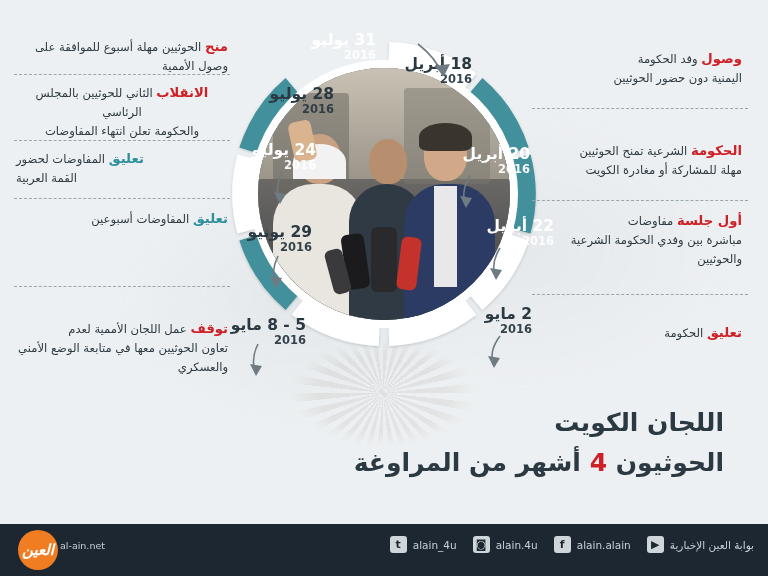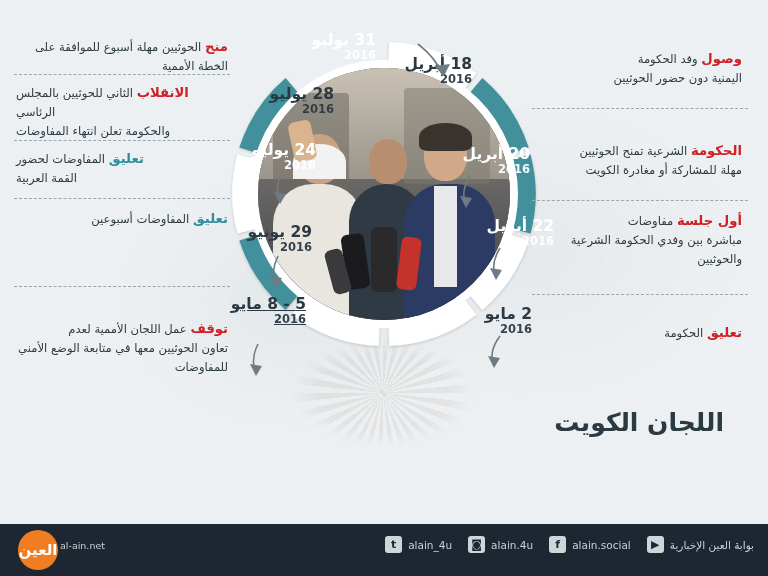--- a/index.html
+++ b/index.html
@@ -34,21 +34,21 @@
   }
   .social{
     position:absolute;right:14px;top:12px;display:flex;flex-direction:row-reverse;
     align-items:center;gap:16px;direction:rtl;
   }
   .soc{display:flex;flex-direction:row-reverse;align-items:center;gap:6px;}
   .soc .sq{width:17px;height:17px;border-radius:3px;display:flex;align-items:center;justify-content:center;
     color:#1d2731;font-size:11px;font-weight:bold;background:#cfd6da;}
   .soc .tw{background:#cfd6da;}
   .soc .lbl{color:#c8d0d6;font-size:10.5px;}
-  .logo-wrap{position:absolute;left:18px;top:6px;display:flex;flex-direction:column;align-items:center;}
+  .logo-wrap{position:absolute;left:18px;top:6px;display:flex;flex-direction:column;align-items:center;font-style:italic;}
   .logo-circle{
     width:40px;height:40px;border-radius:50%;background:#f07d22;
     display:flex;align-items:center;justify-content:center;color:#fff;font-size:15px;font-weight:bold;
     font-family:"DejaVu Sans","Liberation Sans",sans-serif;
   }
   .logo-url{color:#c8d0d6;font-size:9.5px;margin-top:2px;position:absolute;left:60px;top:14px;white-space:nowrap;}
 
   
   .donut-wrap{position:absolute;left:206px;top:16px;width:356px;height:356px;}
   .donut-wrap svg{display:block;}
@@ -160,21 +160,21 @@
     <div class="y">2016</div>
   </div>
   <div class="lab" style="left:482px;top:218px;width:72px;color:#ffffff;">
     <div class="d">22 أبريل</div>
     <div class="y">2016</div>
   </div>
   <div class="lab" style="left:460px;top:306px;width:72px;color:#2b3942;">
     <div class="d">2 مايو</div>
     <div class="y">2016</div>
   </div>
-  <div class="lab" style="left:212px;top:296px;width:94px;color:#2b3942;text-decoration:underline;">
+  <div class="lab" style="left:212px;top:317px;width:94px;color:#2b3942;">
     <div class="d">5 - 8 مايو</div>
     <div class="y">2016</div>
   </div>
   <div class="lab" style="left:232px;top:224px;width:80px;color:#2b3942;">
     <div class="d">29 يونيو</div>
     <div class="y">2016</div>
   </div>
   <div class="lab" style="left:236px;top:142px;width:80px;color:#ffffff;">
     <div class="d">24 يوليو</div>
     <div class="y">2016</div>
@@ -230,62 +230,65 @@
     <div class="dashrow" style="right:20px;top:294px;width:216px;"></div>
 
     <div class="txt" style="right:26px;top:322px;width:206px;">
       <span class="hl hl-red">تعليق</span><span> الحكومة</span><br>
     </div>
   </div>
 
   <div class="left">
 
     <div class="txt" style="left:16px;top:36px;width:212px;text-align:right;">
-      <span class="hl hl-red">منح</span><span> الحوثيين مهلة أسبوع للموافقة على الخطة الأممية</span>
+      <span class="hl hl-red">منح</span><span> الحوثيين مهلة أسبوع للموافقة على وصول الأممية</span>
     </div>
     <div class="dashrow" style="left:14px;top:74px;width:216px;"></div>
 
-    <div class="txt" style="left:16px;top:82px;width:212px;text-align:left;">
+    <div class="txt" style="left:16px;top:82px;width:212px;text-align:center;">
       <span class="hl hl-red">الانقلاب</span><span> الثاني للحوثيين بالمجلس الرئاسي</span><br>
       <span>والحكومة تعلن انتهاء المفاوضات</span>
     </div>
     <div class="dashrow" style="left:14px;top:140px;width:216px;"></div>
 
     <div class="txt" style="left:16px;top:148px;width:212px;text-align:left;">
       <span class="hl hl-teal">تعليق</span><span> المفاوضات لحضور</span><br>
       <span>القمة العربية</span>
     </div>
     <div class="dashrow" style="left:14px;top:198px;width:216px;"></div>
 
     <div class="txt" style="left:16px;top:208px;width:212px;text-align:right;">
       <span class="hl hl-teal">تعليق</span><span> المفاوضات أسبوعين</span><br>
     </div>
     <div class="dashrow" style="left:14px;top:286px;width:216px;"></div>
 
     <div class="txt" style="left:16px;top:318px;width:212px;text-align:right;">
       <span class="hl hl-red">توقف</span><span> عمل اللجان الأممية لعدم</span><br>
-      <span>تعاون الحوثيين معها في متابعة الوضع الأمني للمفاوضات</span>
+      <span>تعاون الحوثيين معها في متابعة الوضع الأمني والعسكري</span>
     </div>
   </div>
 
   <div class="title1">اللجان الكويت</div>
+  <div class="title2">
+    <span>الحوثيون </span><span class="num">4</span><span> أشهر من المراوغة</span>
+  </div>
 
   <div class="footer">
     <div class="social">
       <div class="soc">
         <span class="sq tw">t</span>
         <span class="lbl">alain_4u</span>
       </div>
       <div class="soc">
         <span class="sq">◙</span>
         <span class="lbl">alain.4u</span>
       </div>
       <div class="soc">
         <span class="sq">f</span>
-        <span class="lbl">alain.social</span>
+        <span class="lbl">alain.alain</span>
       </div>
       <div class="soc">
         <span class="sq">▶</span>
         <span class="lbl">بوابة العين الإخبارية</span>
       </div>
     </div>
 
     <div class="logo-wrap">
       <div class="logo-circle">العين</div>
     </div>

